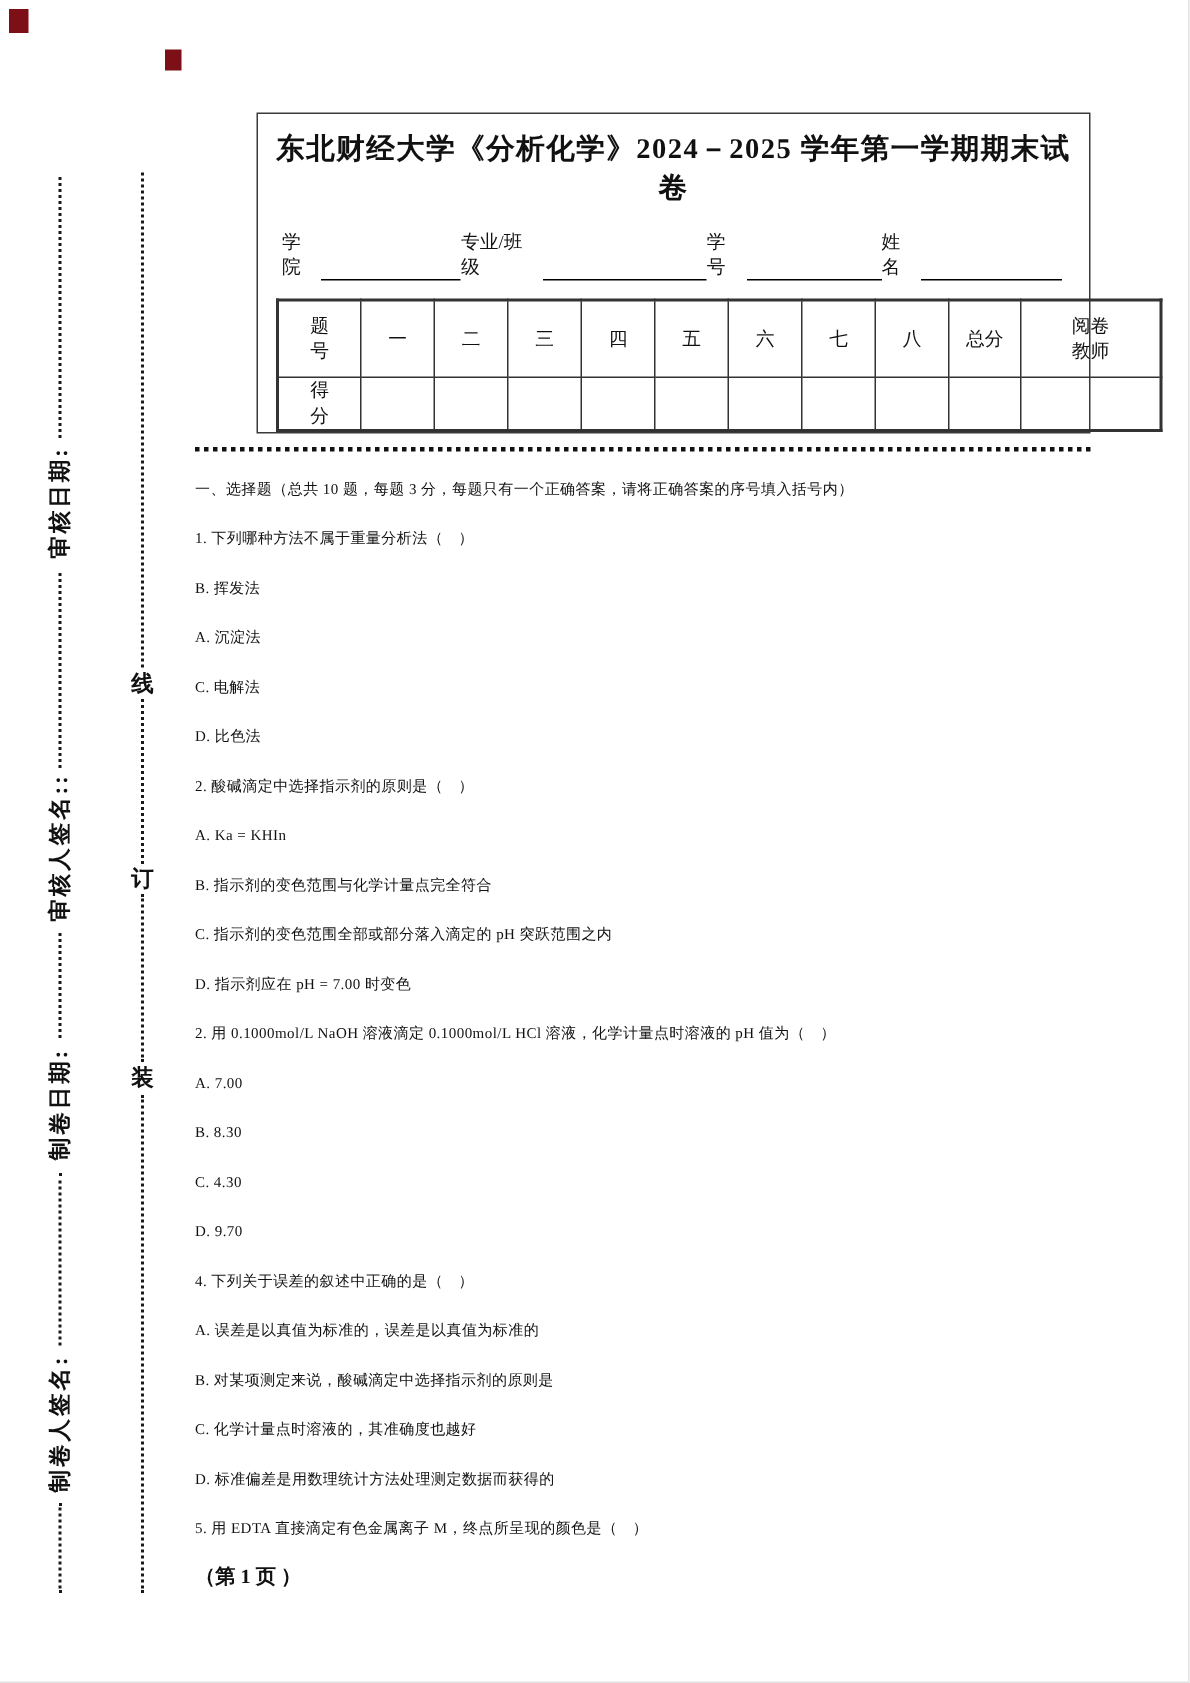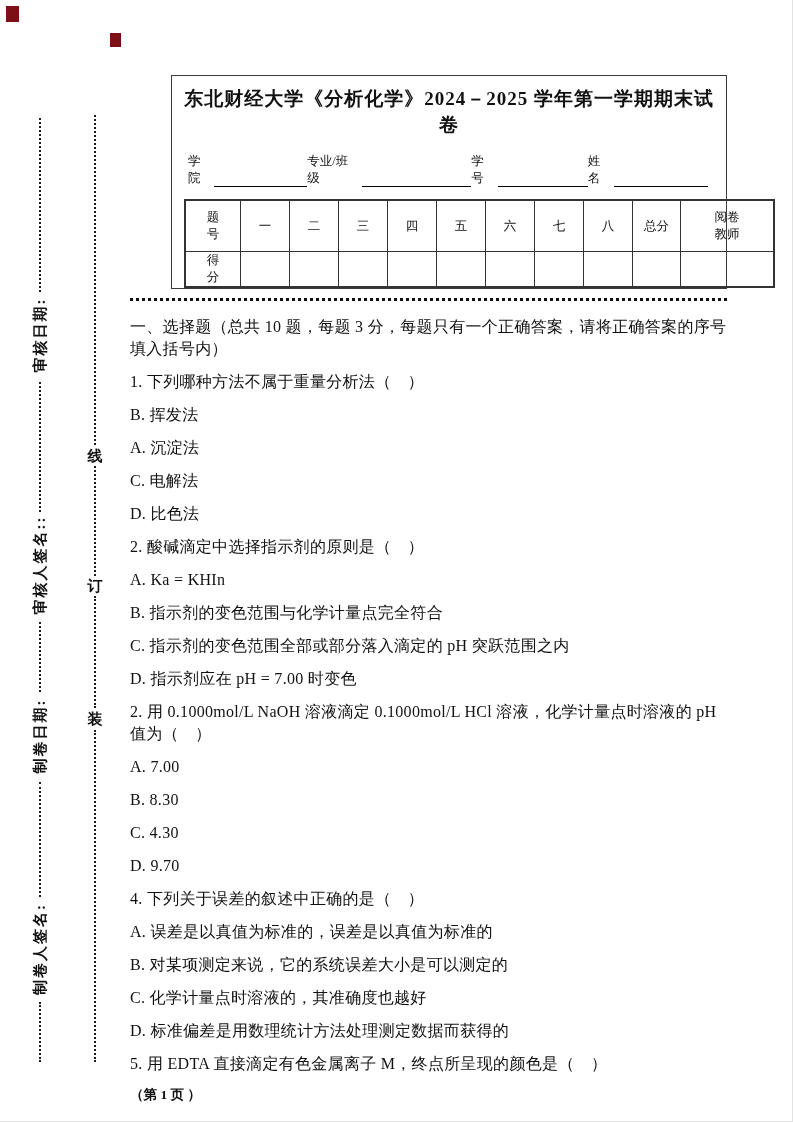--- a/index.html
+++ b/index.html
@@ -68,21 +68,21 @@
   tr.row-head td{height:50px;}
   tr.row-score td{height:33px;}
   .stacked{white-space:pre-line;line-height:17px;}
   .c-corner{width:54px;}
   .c-num{width:48px;}
   .c-total{width:47px;}
   .c-grader{width:92px;}
 
   .sep{border-top:3.5px dotted #111;margin-top:9px;height:0;}
 
-  .questions{margin-top:15px;font-size:16px;}
+  .questions{margin-top:15px;font-size:10px;}
   .q-line{margin:0 0 11px 0;line-height:22px;letter-spacing:0.3px;}
   .footer{torder:none;text-align:left;font-weight:bold;font-size:13.5px;margin-top:5px;}
 </style>
 </head>
 <body>
 
 <div class="page">
 
   <div class="corner-mark mark-1"></div>
   <div class="corner-mark mark-2"></div>
@@ -178,21 +178,21 @@
         <p class="q-line option">B. 指示剂的变色范围与化学计量点完全符合</p>
         <p class="q-line option">C. 指示剂的变色范围全部或部分落入滴定的 pH 突跃范围之内</p>
         <p class="q-line option">D. 指示剂应在 pH = 7.00 时变色</p>
         <p class="q-line">2. 用 0.1000mol/L NaOH 溶液滴定 0.1000mol/L HCl 溶液，化学计量点时溶液的 pH 值为（　）</p>
         <p class="q-line option">A. 7.00</p>
         <p class="q-line option">B. 8.30</p>
         <p class="q-line option">C. 4.30</p>
         <p class="q-line option">D. 9.70</p>
         <p class="q-line">4. 下列关于误差的叙述中正确的是（　）</p>
         <p class="q-line option">A. 误差是以真值为标准的，误差是以真值为标准的</p>
-        <p class="q-line option">B. 对某项测定来说，它的系统误差大小是可以测定的</p>
+        <p class="q-line option">B. 对某项测定来说，酸碱滴定中选择指示剂的原则是</p>
         <p class="q-line option">C. 化学计量点时溶液的，其准确度也越好</p>
         <p class="q-line option">D. 标准偏差是用数理统计方法处理测定数据而获得的</p>
         <p class="q-line">5. 用 EDTA 直接滴定有色金属离子 M，终点所呈现的颜色是（　）</p>
       </div>
 
     <div class="footer">（第 1 页 ）</div>
   </div>
 
 </div>
 

